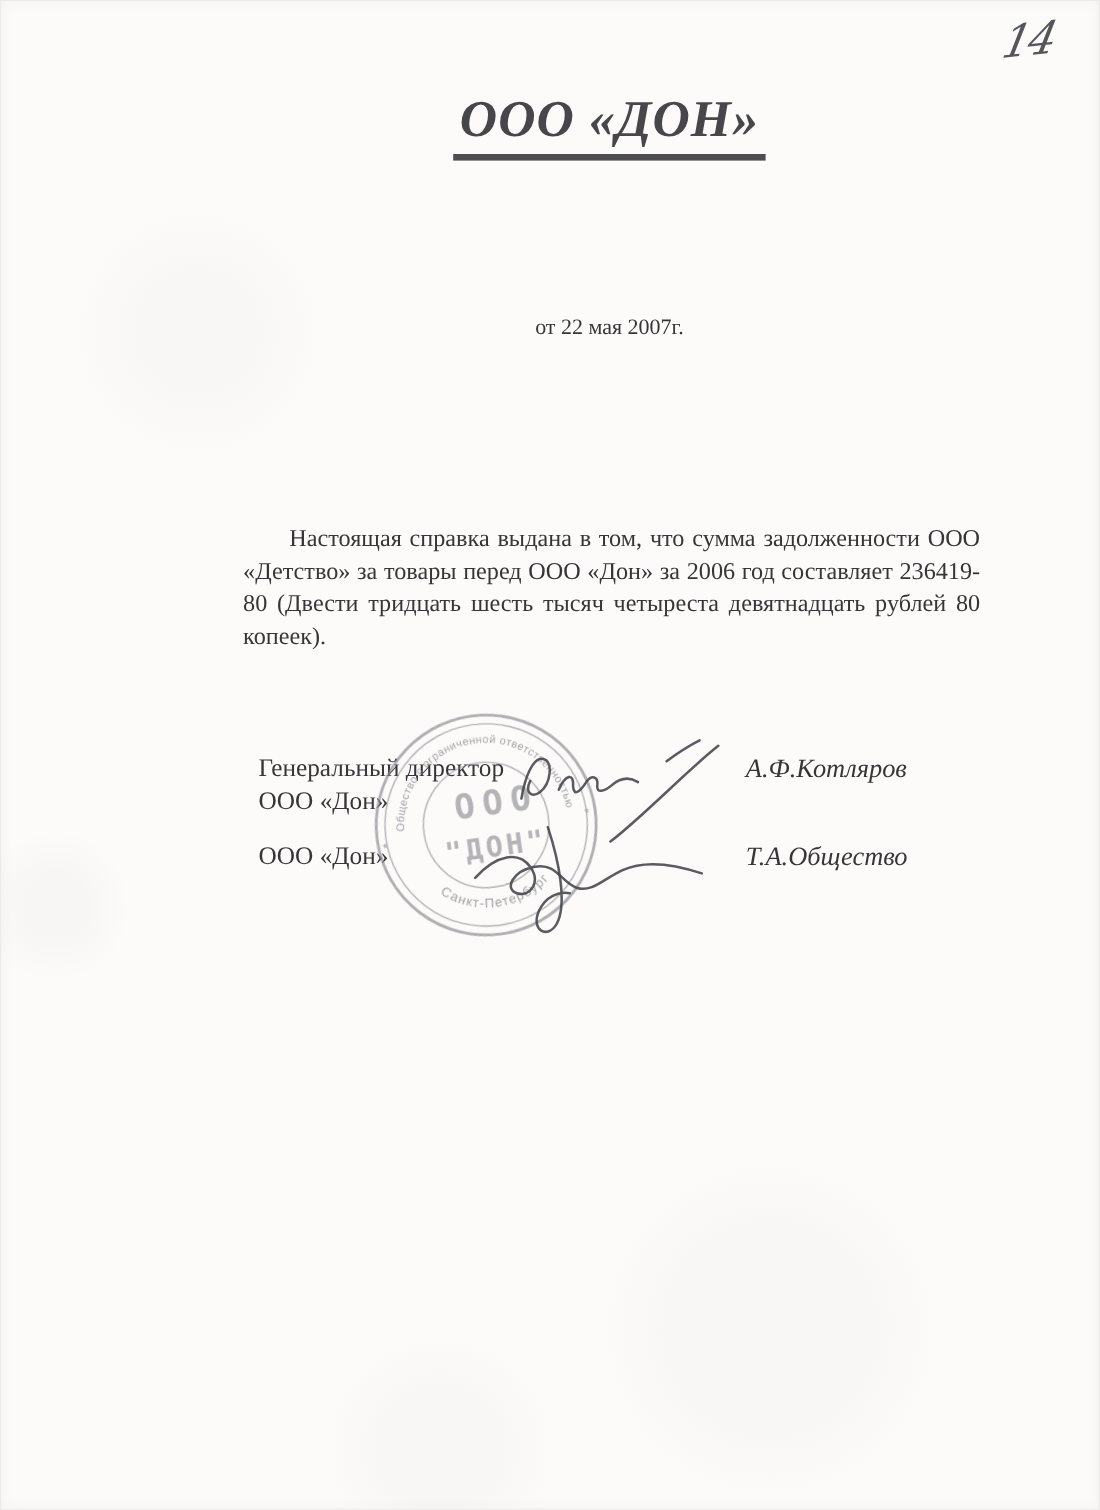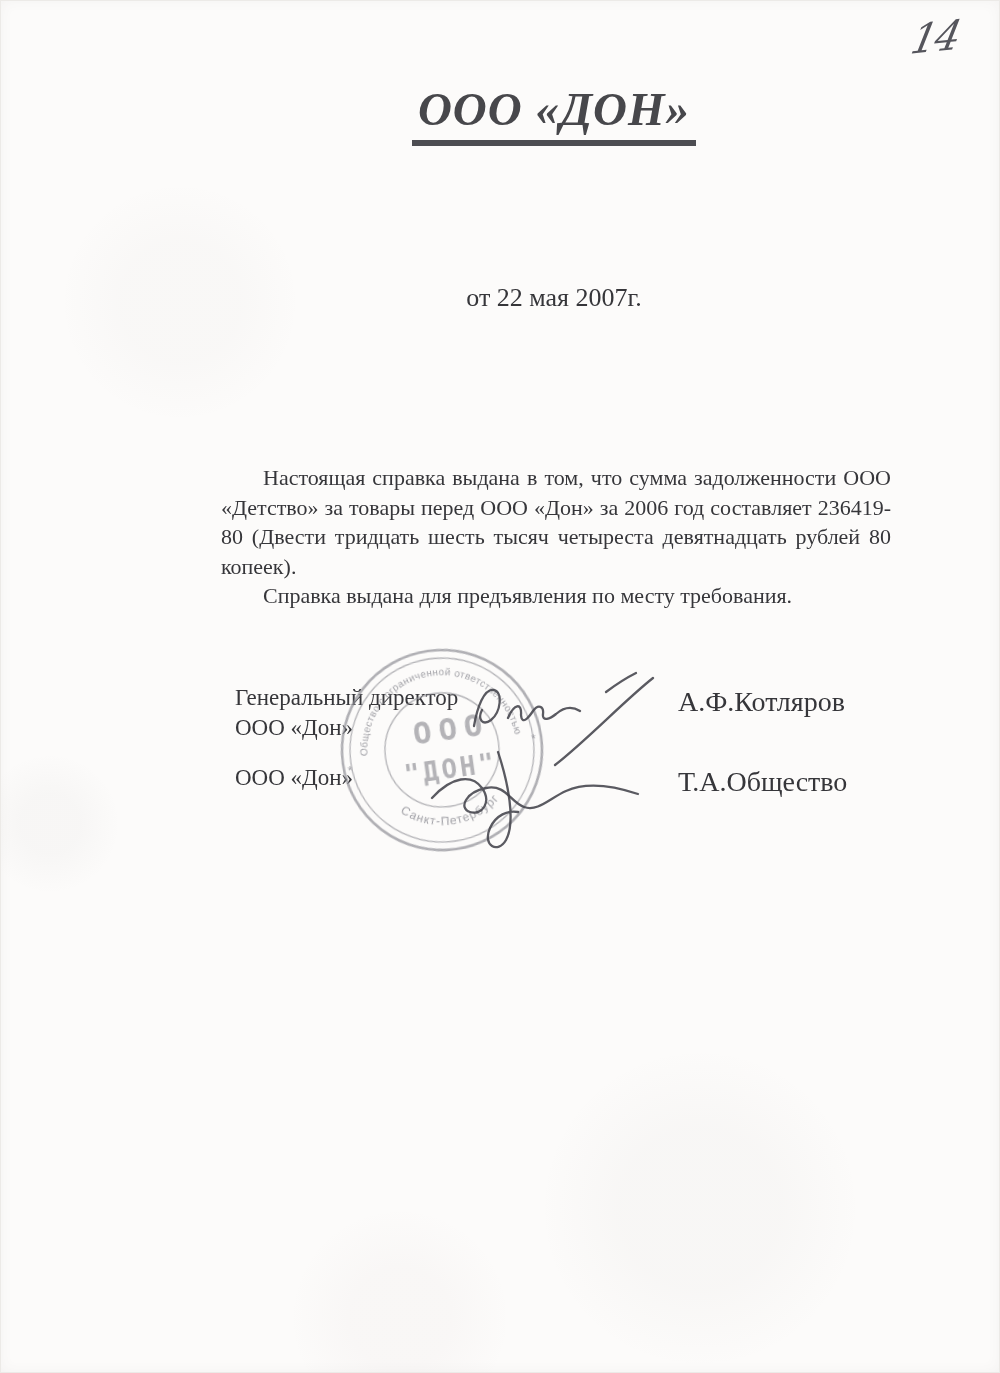--- a/index.html
+++ b/index.html
@@ -66,28 +66,28 @@
     width: 700px;
     text-align: center;
   }
   .doc-title {
     font-weight: bold;
     font-size: 28px;
     letter-spacing: 0.5px;
     line-height: 32px;
   }
   .doc-date {
-    font-size: 26px;
+    font-size: 20px;
     line-height: 32px;
   }
 
   
   .doc-body {
     position: absolute;
-    top: 463px;
+    top: 474px;
     left: 221px;
     width: 670px;
     font-size: 22px;
     line-height: 29.5px;
     text-align: justify;
   }
   .doc-body p {
     margin: 0;
     text-indent: 42px;
   }
@@ -99,22 +99,23 @@
     width: 670px;
     font-size: 23px;
   }
   .sig-row-1 { top: 683px; }
   .sig-row-2 { top: 763px; }
   .sig-role div { line-height: 30px; margin-left: 14px; }
   .sig-name {
     position: absolute;
     left: 457px;
     top: 3px;
-    font-size: 28px;
+    font-size: 24px;
     white-space: nowrap;
+    font-style: italic;
   }
 
   
   .stamp-wrap {
     position: absolute;
     left: 336px;
     top: 644px;
     width: 212px;
     height: 212px;
     transform: rotate(-8deg);
@@ -164,21 +165,20 @@
   <div class="letterhead">
     <span class="company-title">ООО «ДОН»</span>
   </div>
 
   <div class="title-block">
     <div class="doc-date">от 22 мая 2007г.</div>
   </div>
 
   <div class="doc-body">
     <p>Настоящая справка выдана в том, что сумма задолженности ООО «Детство» за товары перед ООО «Дон» за 2006 год составляет 236419-80 (Двести тридцать шесть тысяч четыреста девятнадцать рублей 80 копеек).</p>
-    <p>Справка выдана для предъявления по месту требования.</p>
   </div>
 
   <div class="sig-row sig-row-1">
     <div class="sig-role">
       <div>Генеральный директор</div>
       <div>ООО «Дон»</div>
     </div>
     <div class="sig-name">А.Ф.Котляров</div>
   </div>
 

